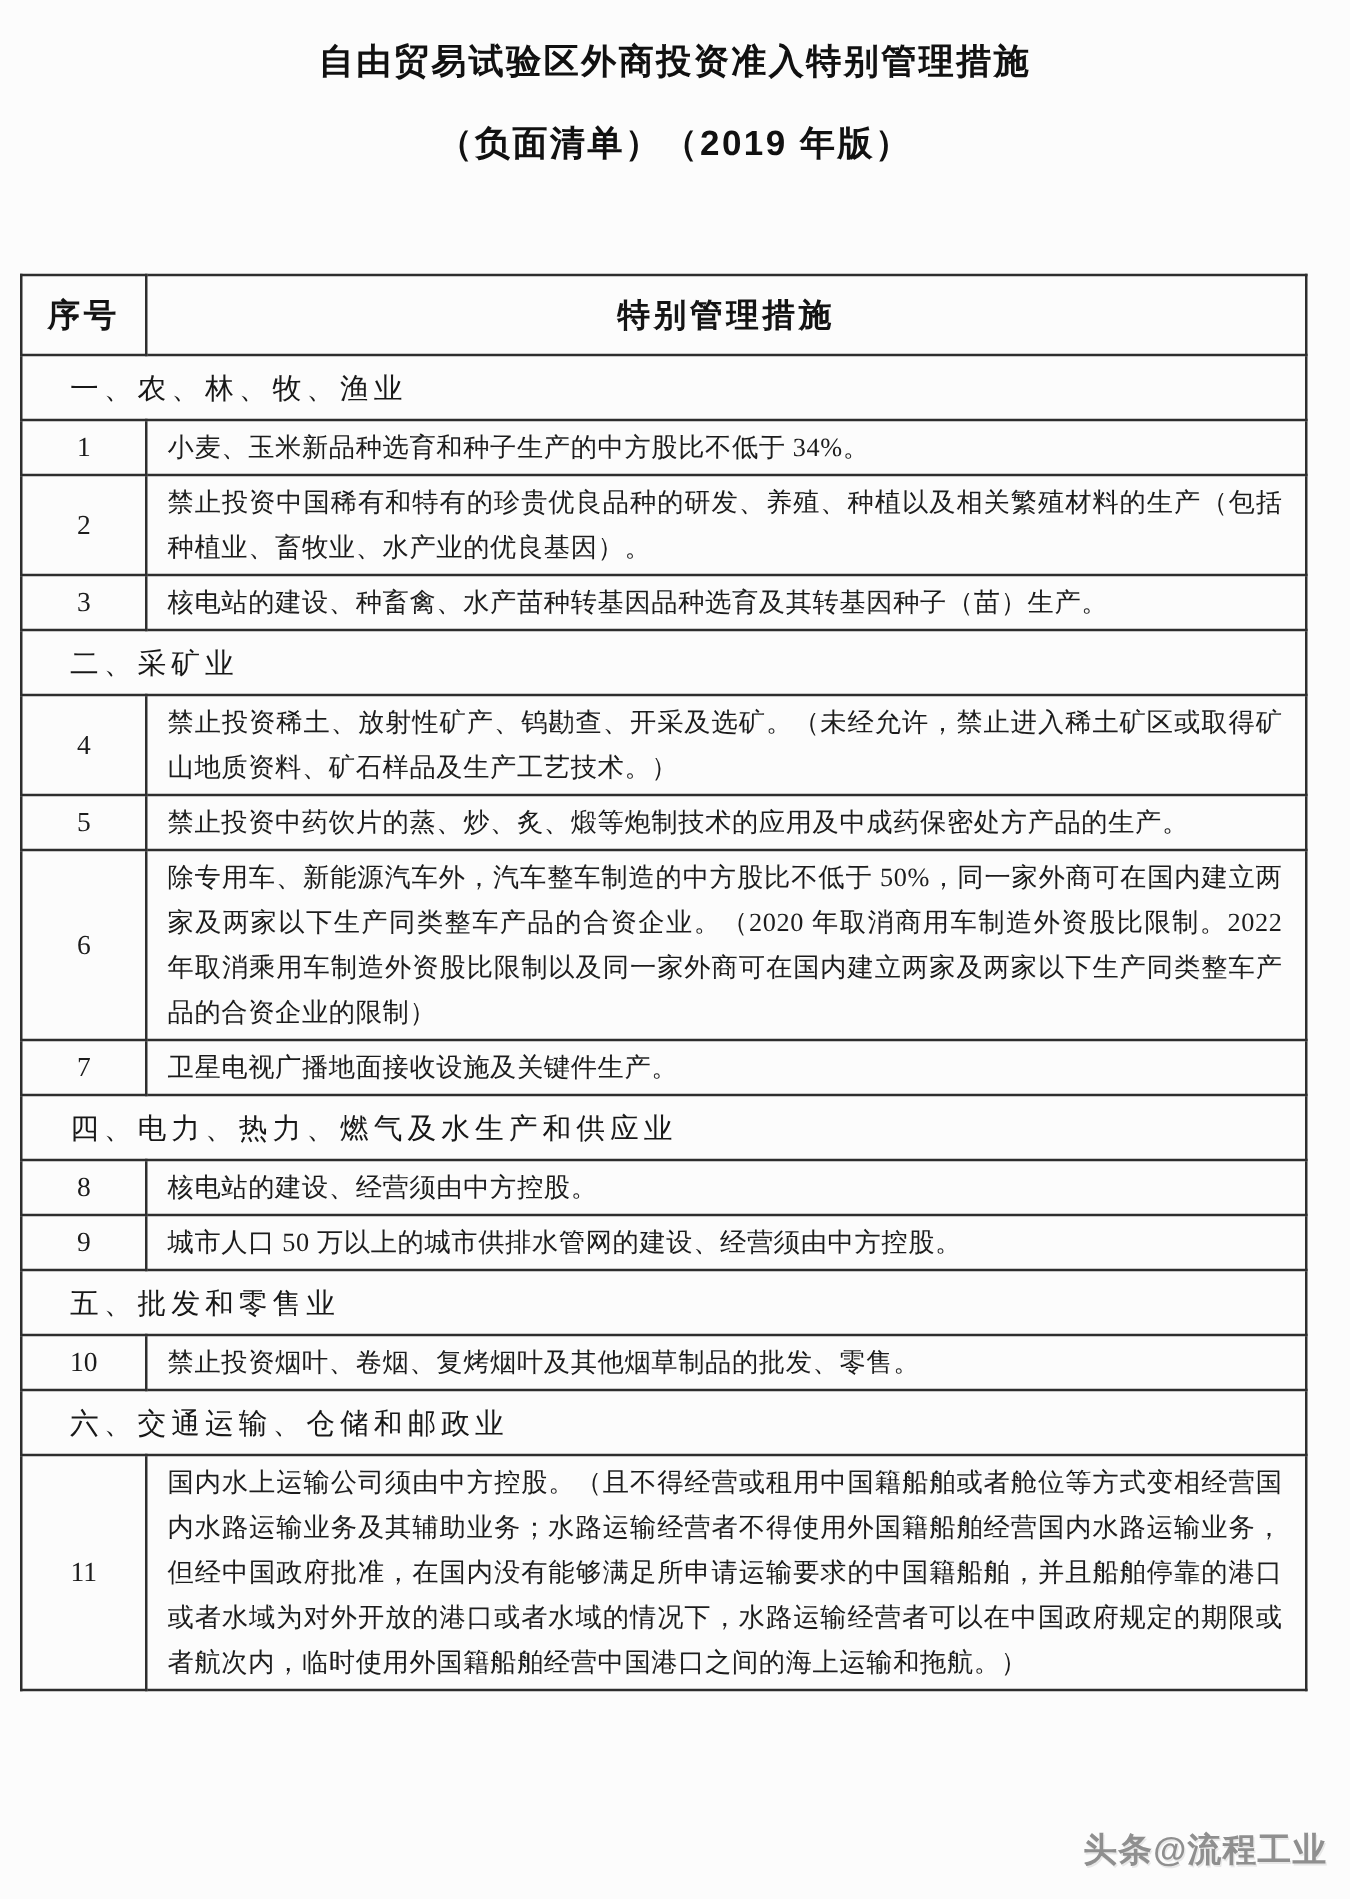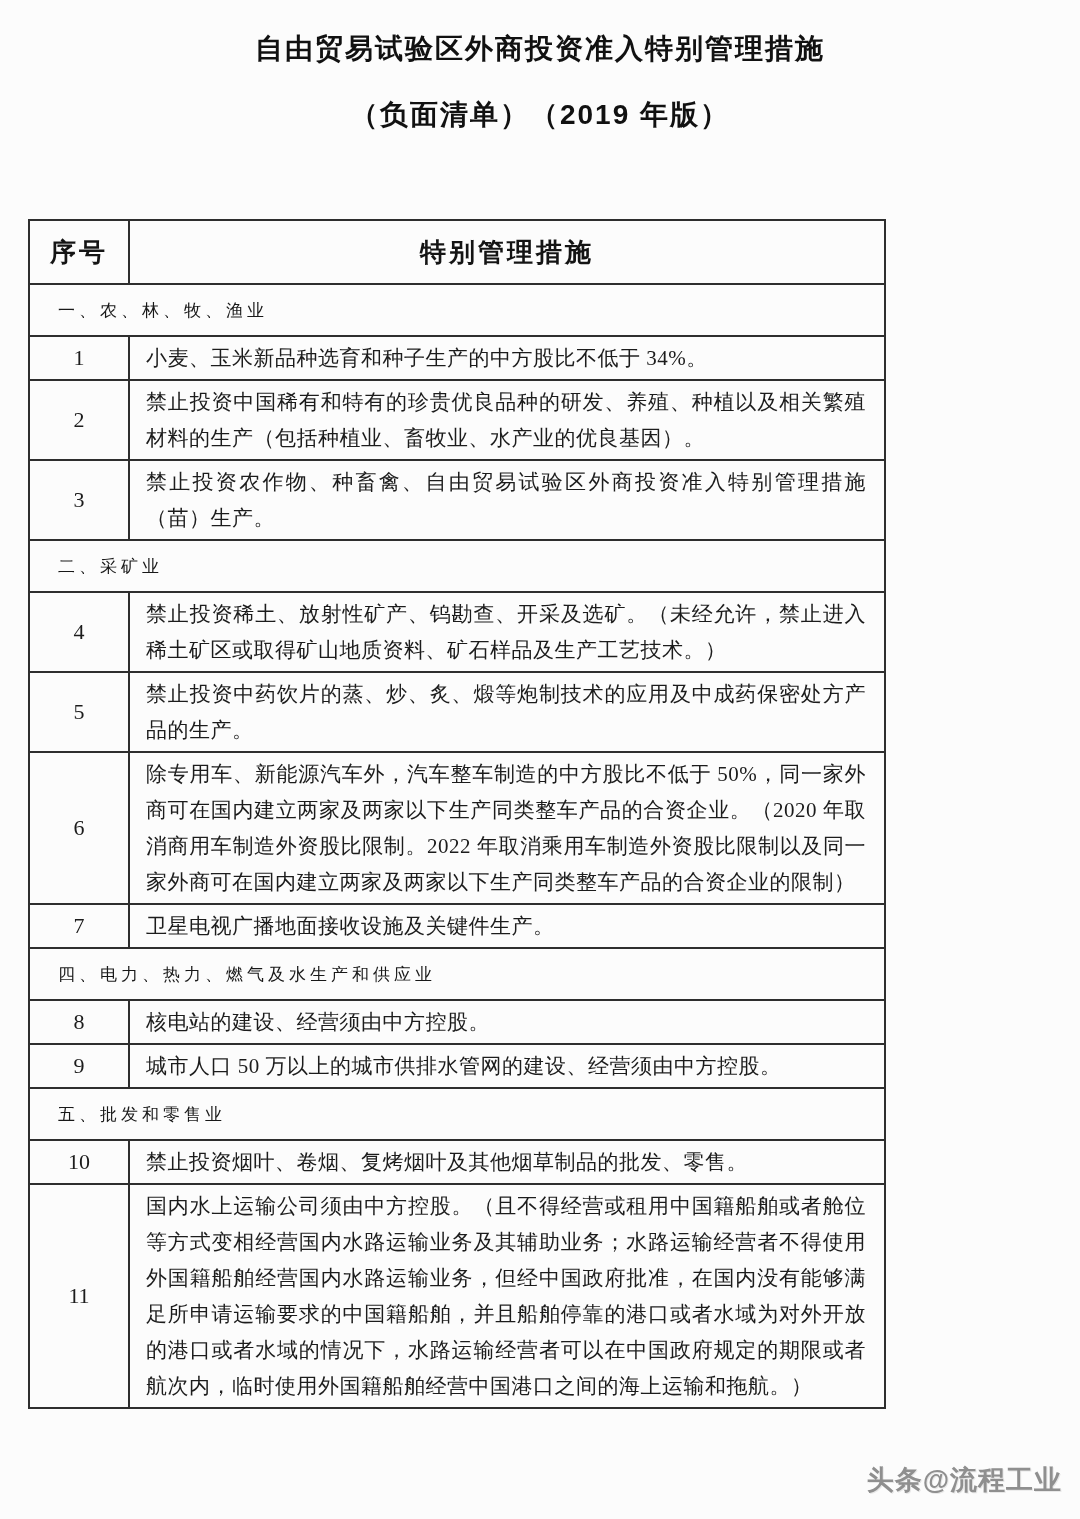--- a/index.html
+++ b/index.html
@@ -22,44 +22,44 @@
     font-size: 28px;
     letter-spacing: 2px;
     color: #111;
   }
   .title-line1 { margin-top: 30px; }
   .title-line2 { margin-top: 28px; }
 
   table.measures {
     position: absolute;
     top: 219px;
-    left: 28px;
-    width: 858px;
+    left: 16px;
+    width: 1030px;
     border-collapse: collapse;
     table-layout: fixed;
   }
   table.measures col.c1 { width: 100px; }
   table.measures td, table.measures th {
     border: 2px solid #2e2e2e;
     vertical-align: middle;
     box-sizing: border-box;
   }
   th.head-num, th.head-measure {
     height: 64px;
     font-family: "Liberation Sans", "DejaVu Sans", sans-serif;
     font-weight: bold;
     font-size: 26px;
     letter-spacing: 3px;
     text-align: center;
     color: #141414;
   }
   td.cat {
     height: 52px;
-    padding: 6px 10px 6px 28px;
-    font-size: 17px;
+    padding: 6px 10px 6px 38px;
+    font-size: 23px;
     letter-spacing: 4px;
     font-weight: 500;
     color: #181818;
   }
   td.num {
     text-align: center;
     font-size: 22px;
     padding: 3px 2px;
   }
   td.txt {
@@ -105,21 +105,21 @@
   <tr>
     <td class="num">1</td>
     <td class="txt">小麦、玉米新品种选育和种子生产的中方股比不低于 34%。</td>
   </tr>
   <tr>
     <td class="num">2</td>
     <td class="txt">禁止投资中国稀有和特有的珍贵优良品种的研发、养殖、种植以及相关繁殖材料的生产（包括种植业、畜牧业、水产业的优良基因）。</td>
   </tr>
   <tr>
     <td class="num">3</td>
-    <td class="txt">禁止投资农作物、种畜禽、自由贸易试验区外商投资准入特别管理措施（苗）生产。</td>
+    <td class="txt">核电站的建设、种畜禽、水产苗种转基因品种选育及其转基因种子（苗）生产。</td>
   </tr>
 
   <tr>
     <td class="cat" colspan="2">二、采矿业</td>
   </tr>
   <tr>
     <td class="num">4</td>
     <td class="txt">禁止投资稀土、放射性矿产、钨勘查、开采及选矿。（未经允许，禁止进入稀土矿区或取得矿山地质资料、矿石样品及生产工艺技术。）</td>
   </tr>
 
@@ -150,19 +150,22 @@
 
   <tr>
     <td class="cat" colspan="2">五、批发和零售业</td>
   </tr>
   <tr>
     <td class="num">10</td>
     <td class="txt">禁止投资烟叶、卷烟、复烤烟叶及其他烟草制品的批发、零售。</td>
   </tr>
 
   <tr>
+    <td class="cat" colspan="2">六、交通运输、仓储和邮政业</td>
+  </tr>
+  <tr>
     <td class="num">11</td>
     <td class="txt">国内水上运输公司须由中方控股。（且不得经营或租用中国籍船舶或者舱位等方式变相经营国内水路运输业务及其辅助业务；水路运输经营者不得使用外国籍船舶经营国内水路运输业务，但经中国政府批准，在国内没有能够满足所申请运输要求的中国籍船舶，并且船舶停靠的港口或者水域为对外开放的港口或者水域的情况下，水路运输经营者可以在中国政府规定的期限或者航次内，临时使用外国籍船舶经营中国港口之间的海上运输和拖航。）</td>
   </tr>
 </tbody>
   </table>
 
 <div class="watermark">头条@流程工业</div>
 
 </body></html>

